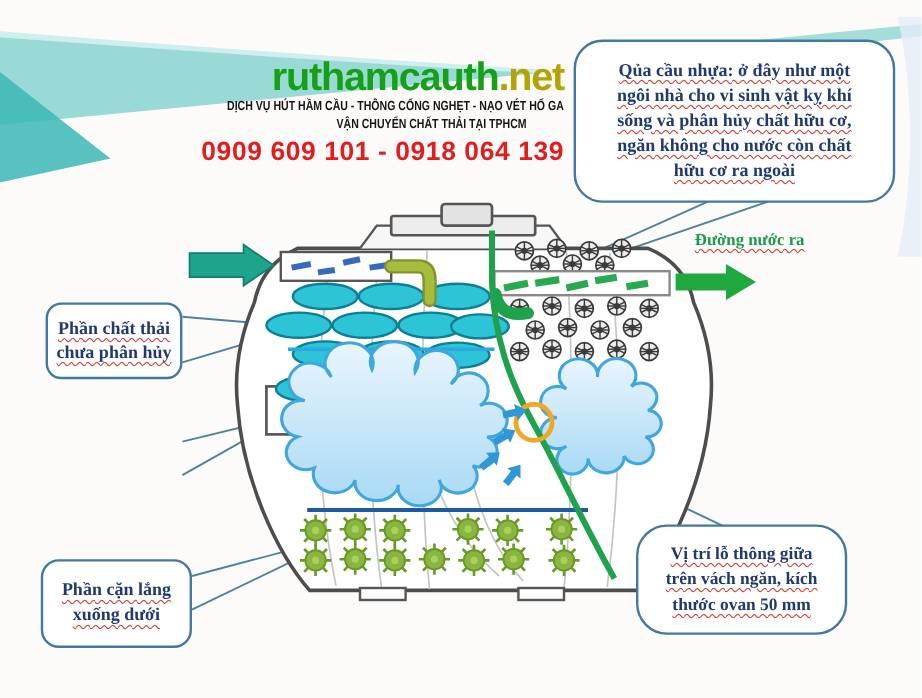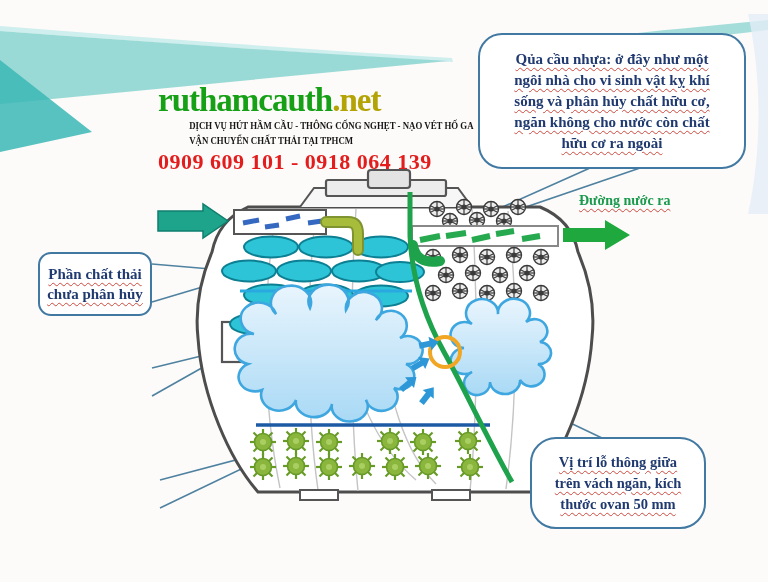--- a/index.html
+++ b/index.html
@@ -1,22 +1,22 @@
 <!DOCTYPE html>
 <html><head>
 <meta charset="utf-8">
 <style>
   html,body{margin:0;padding:0;}
   #stage{position:relative;width:768px;height:582px;background:#fcfbf9;overflow:hidden;
          font-family:"Liberation Serif",serif;}
   #diagram-svg{position:absolute;left:0;top:0;z-index:1;}
 
   
-  .header{position:absolute;left:158px;top:46px;width:312px;text-align:left;z-index:3;
-          font-family:Liberation Serif, serif;margin-top:36px;}
+  .header{position:absolute;left:158px;top:46px;width:312px;text-align:right;z-index:3;
+          font-family:Liberation Sans, sans-serif;}
   .brand{font-size:33px;font-weight:bold;line-height:36px;letter-spacing:-1px;}
   .brand .g{color:#16a016;}
   .brand .y{color:#b3a305;}
   .tagline{font-size:11px;font-weight:bold;color:#151515;white-space:nowrap;
            transform:scaleX(.80);transform-origin:50% 50%;line-height:15px;}
   .phone{font-size:22px;font-weight:bold;color:#e31d1d;white-space:nowrap;line-height:26px;
          letter-spacing:.5px;margin-top:1px;}
 
   
   .callout{position:absolute;background:#fff;border:2.5px solid #4179a3;color:#203a70;
@@ -234,18 +234,21 @@
 
   <div class="lbl lbl-outlet">
     <span class="wavy">Đường nước ra</span>
   </div>
 
   <div class="callout co-scum">
     <span class="wavy">Phần chất thải chưa phân hủy</span>
   </div>
 
 
+  <div class="callout co-sludge">
+    <span class="wavy">Phần cặn lắng xuống dưới</span>
+  </div>
 
   <div class="callout co-vent">
     <span class="wavy">Vị trí lỗ thông giữa trên vách ngăn, kích thước ovan 50 mm</span>
   </div>
 
 </div>
 
 </body></html>

